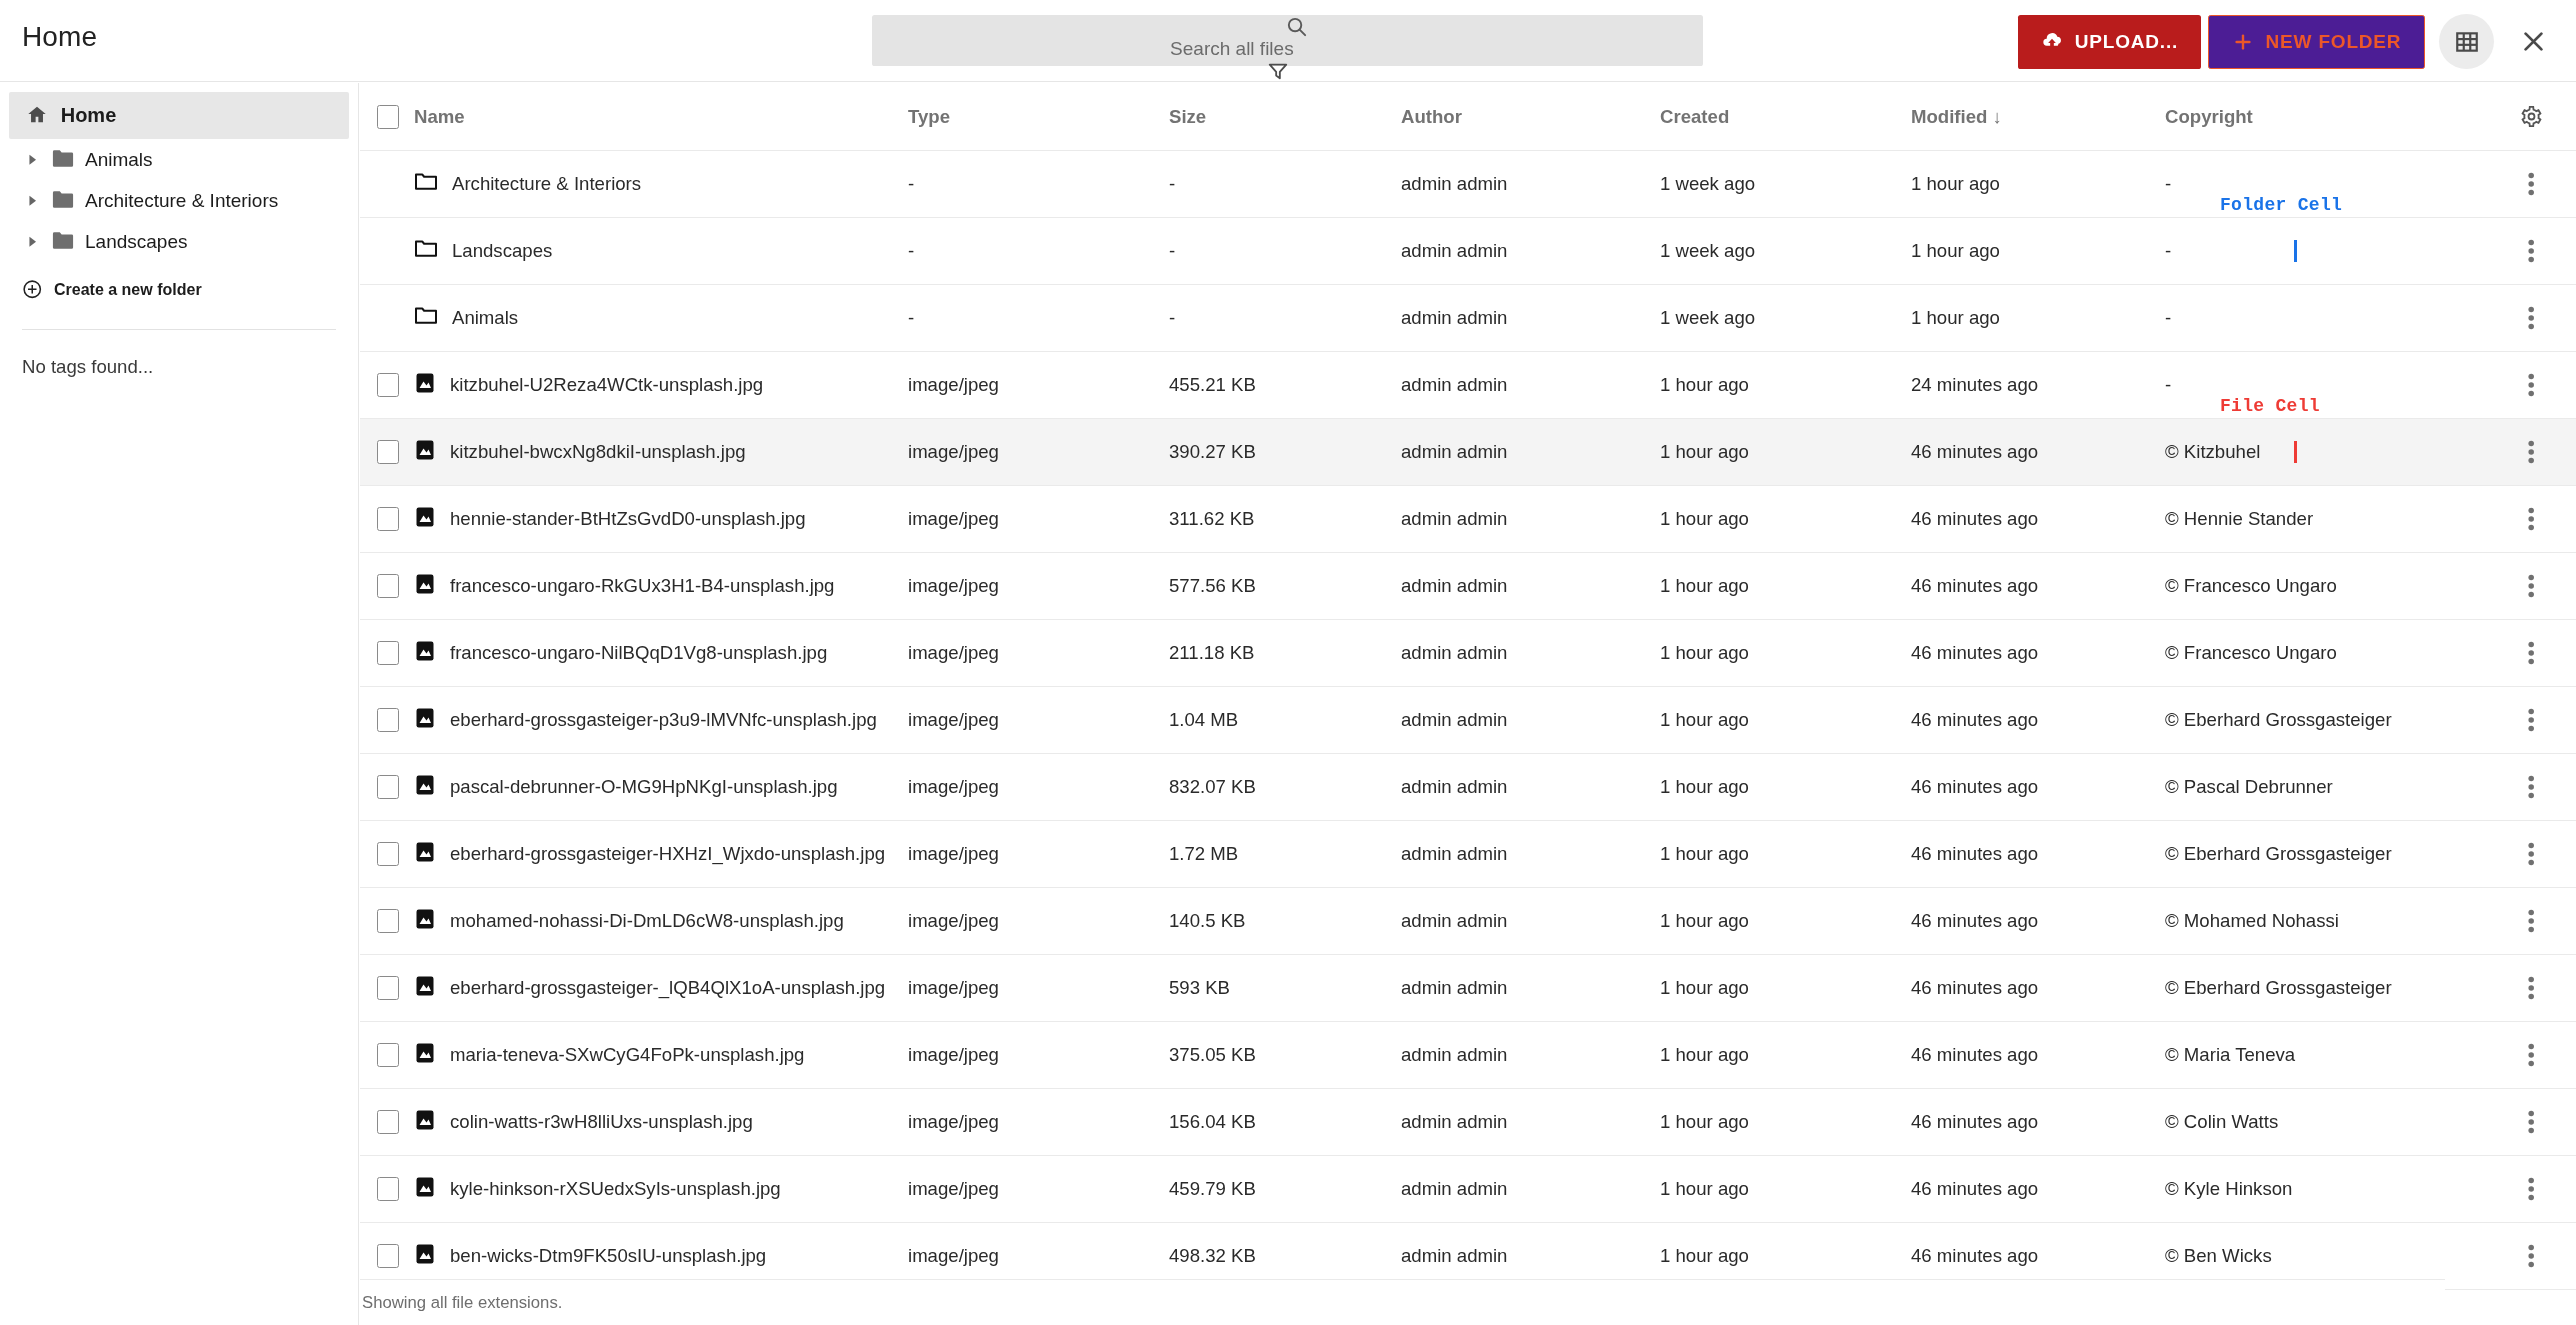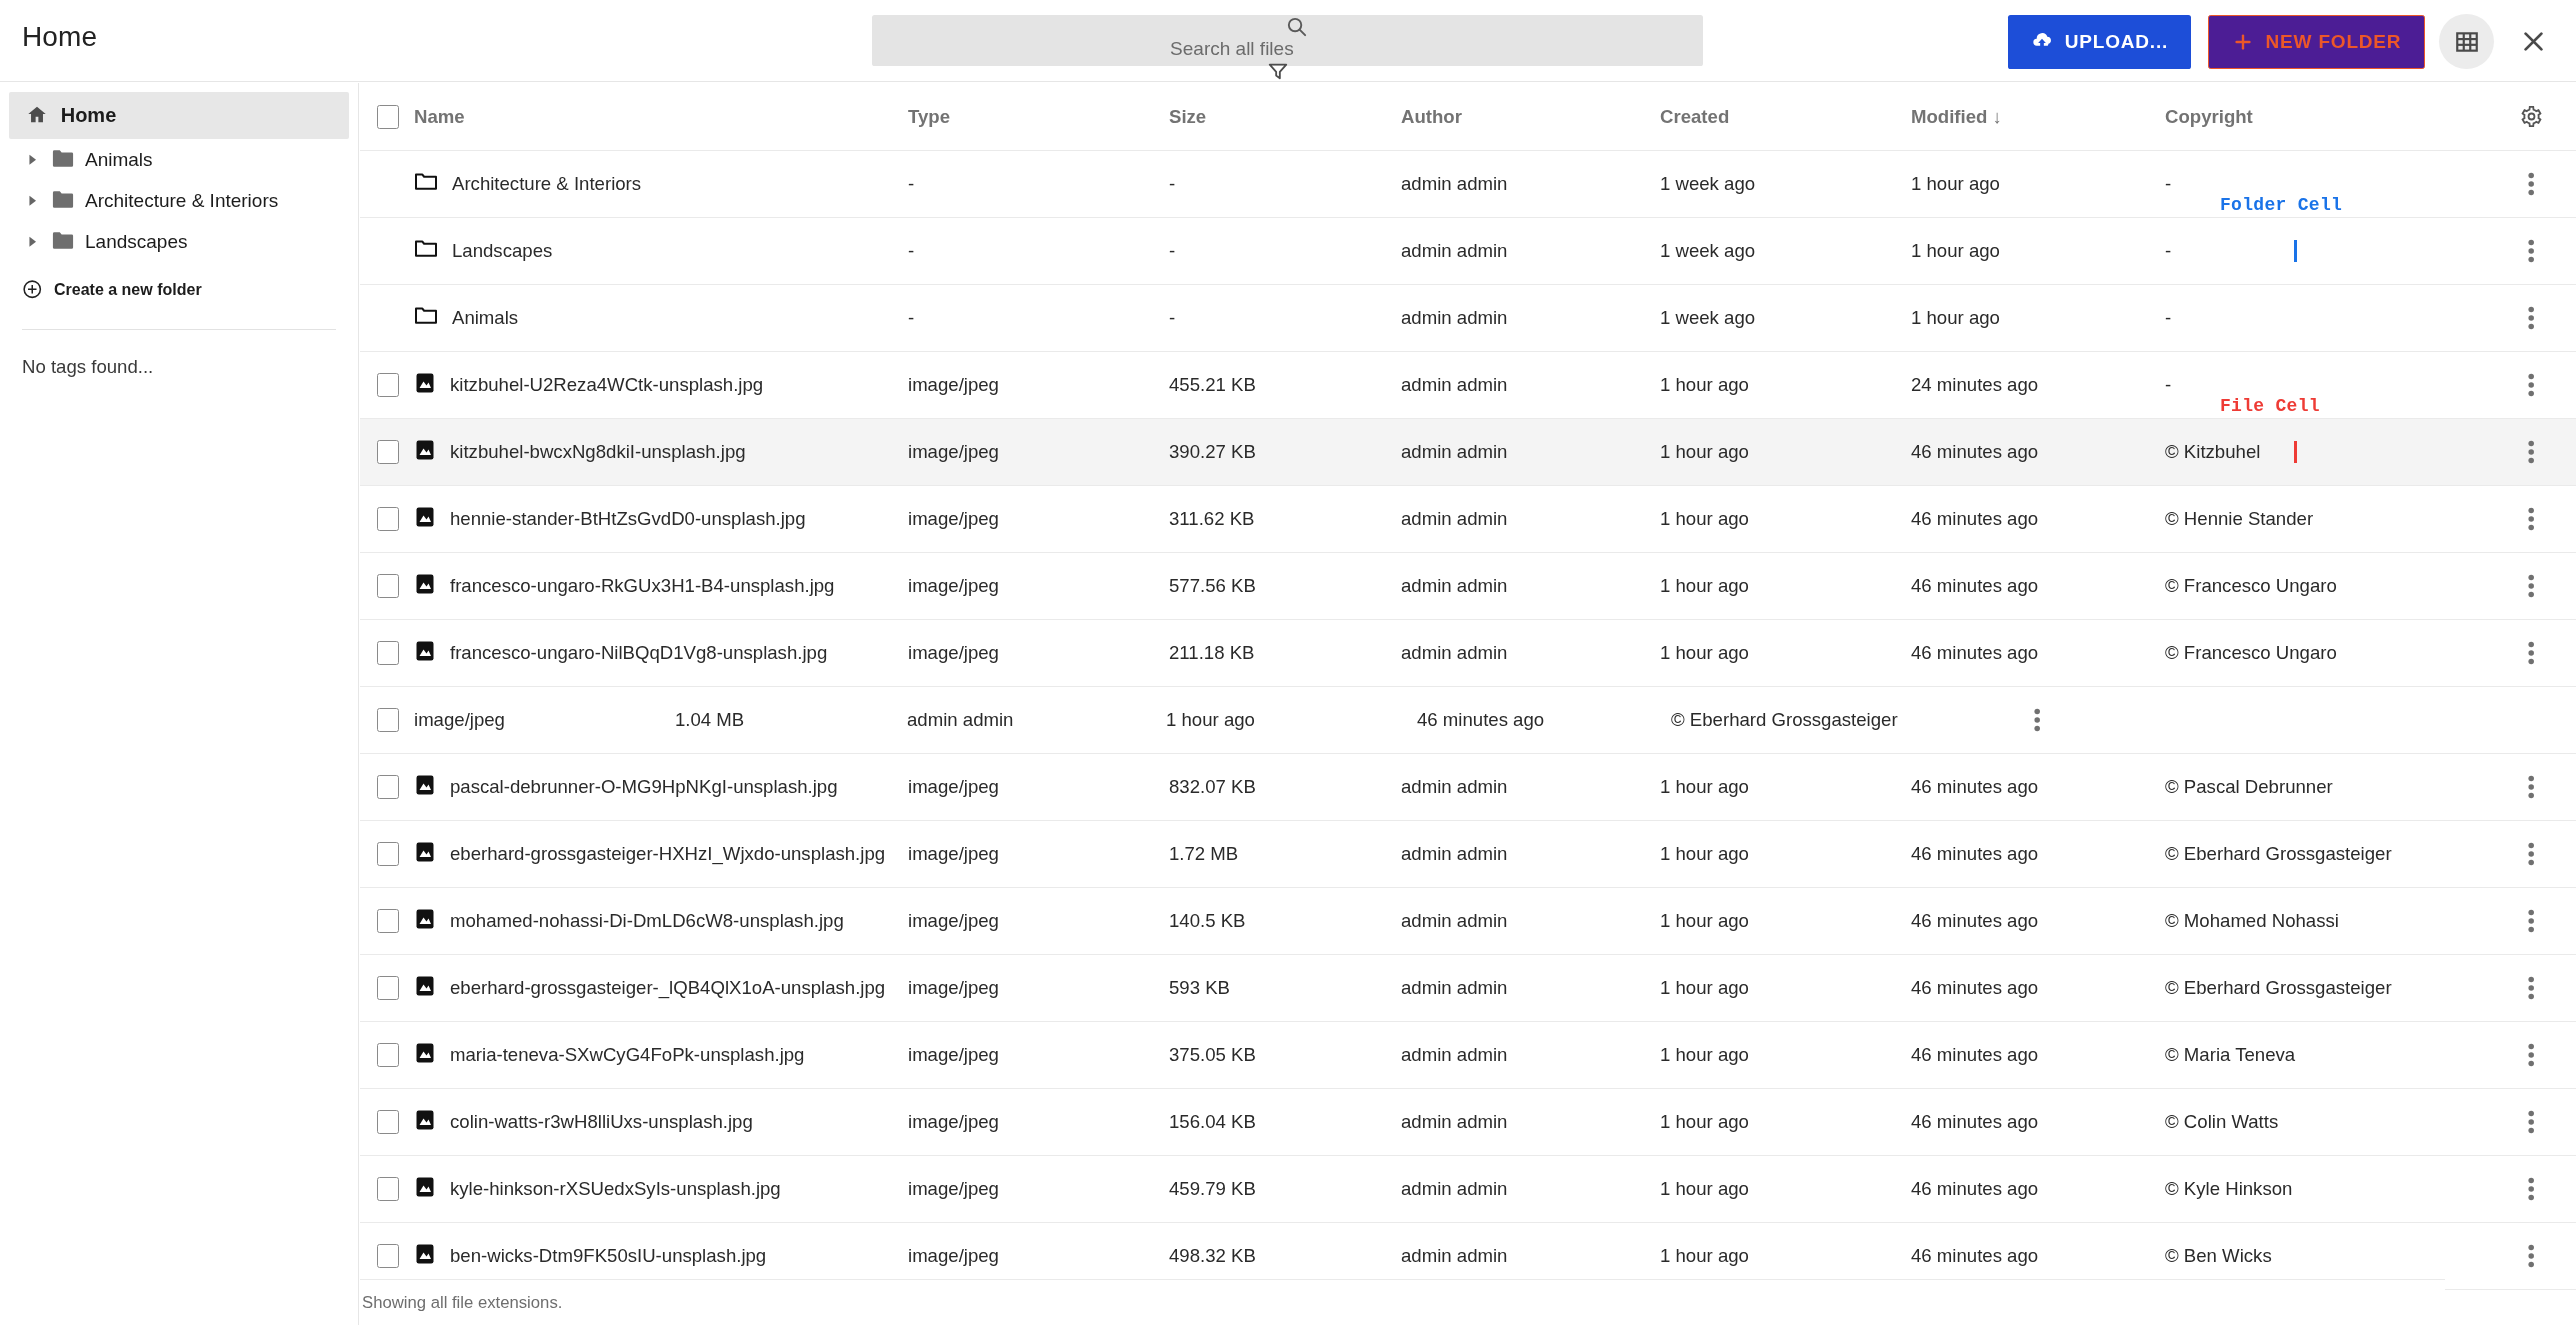--- a/index.html
+++ b/index.html
@@ -40,22 +40,22 @@
   #actions {
     position: absolute; right: 16.7px; top: 14px;
     display: flex; align-items: center; gap: 0;
   }
   .btn {
     height: 54px; display: inline-flex; align-items: center; gap: 11.5px;
     border-radius: 2.6px; font-size: 19px; font-weight: 600;
     letter-spacing: 0.8px; cursor: pointer; white-space: nowrap;
   }
   #upload-button {
-    background: #1d4ed8; color: #fff; border: none;
-    padding: 0 23px; margin-right: 17px;
+    background: #b91c1c; color: #fff; border: none;
+    padding: 0 23px; margin-right: 7px;
   }
   #new-folder-button {
     background: #4c1d95; color: #ec5729; border: 1.3px solid #ec5729;
     padding: 0 23px; margin-right: 14px;
   }
   #grid-view-button {
     width: 55px; height: 55px; border-radius: 50%;
     background: #ececec; display: flex; align-items: center; justify-content: center;
     cursor: pointer; margin-right: 14px;
   }
@@ -488,20 +488,27 @@
             <circle cx="3" cy="3" r="2.6"></circle>
             <circle cx="3" cy="11" r="2.6"></circle>
             <circle cx="3" cy="19" r="2.6"></circle>
           </svg>
         </div>
       </div>
       <div class="row">
         <div class="cell c-check">
           <span class="chk"></span>
         </div>
+        <div class="cell c-name">
+          <span><svg width="22" height="24" viewBox="0 0 20 24">
+              <rect x="1.5" y="2.5" width="17" height="19" rx="2.2" fill="#111"></rect>
+              <polygon points="4.5,17 8.5,10.5 11.5,14.5 13.5,11.5 16,17" fill="#fff"></polygon>
+            </svg></span>
+          <span>eberhard-grossgasteiger-p3u9-lMVNfc-unsplash.jpg</span>
+        </div>
         <div class="cell c-type">image/jpeg</div>
         <div class="cell c-size">1.04 MB</div>
         <div class="cell c-author">admin admin</div>
         <div class="cell c-created">1 hour ago</div>
         <div class="cell c-modified">46 minutes ago</div>
         <div class="cell c-copy">© Eberhard Grossgasteiger</div>
         <div class="cell c-menu">
           <svg width="6.4" height="24" viewBox="0 0 6 22" fill="#707070">
             <circle cx="3" cy="3" r="2.6"></circle>
             <circle cx="3" cy="11" r="2.6"></circle>

